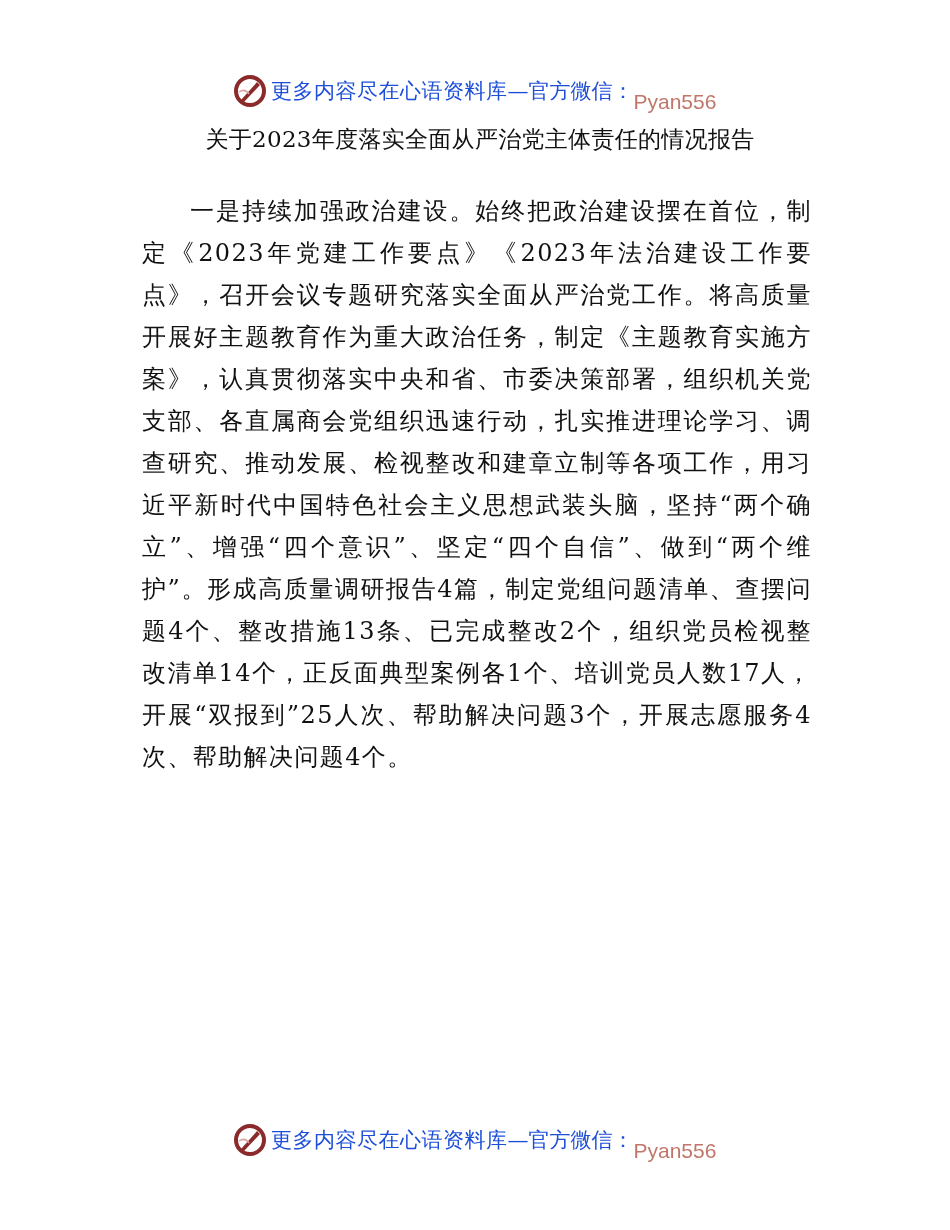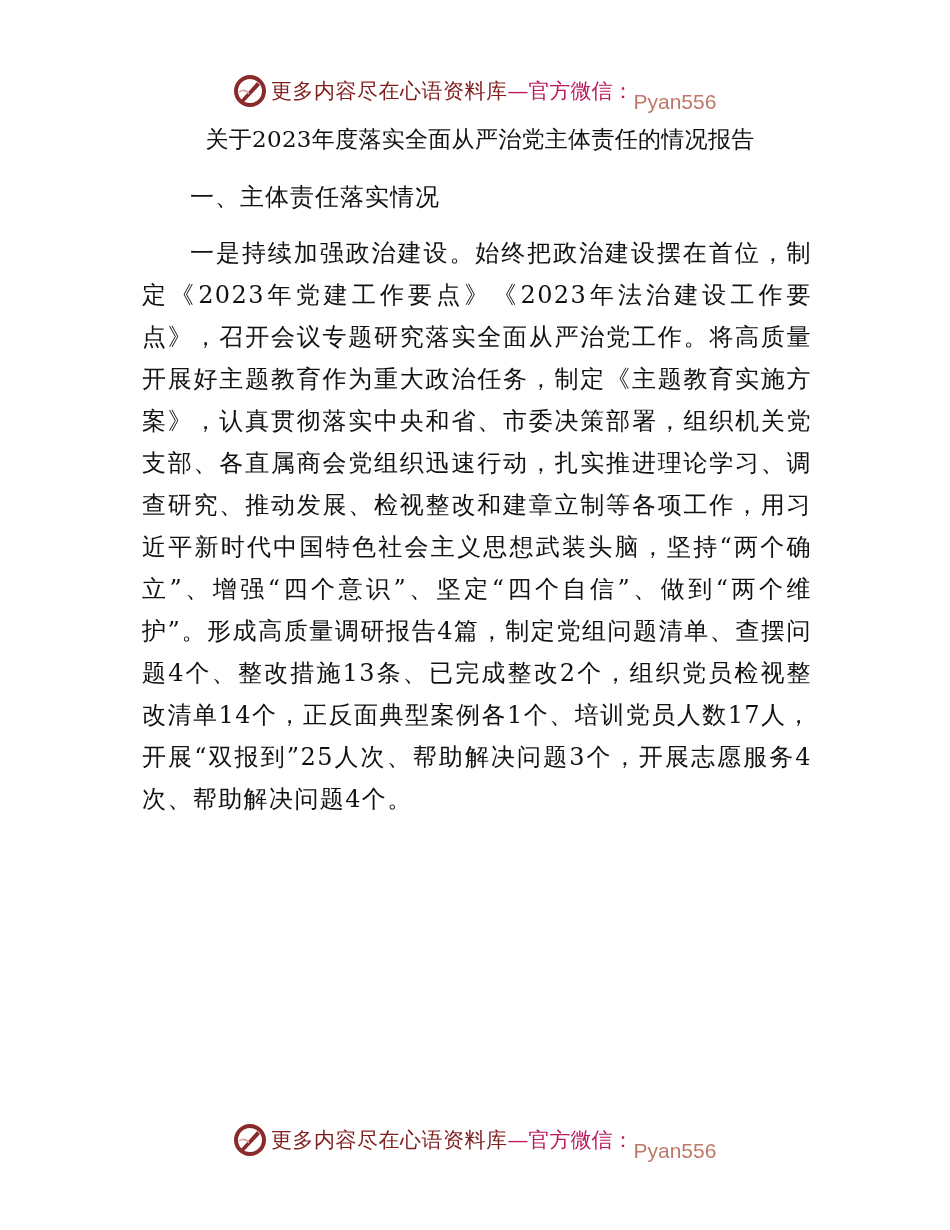--- a/index.html
+++ b/index.html
@@ -3,23 +3,23 @@
   <meta charset="utf-8">
   <style>
     html, body { margin: 0; padding: 0; background: #ffffff; }
     body { width: 950px; height: 1230px; position: relative; overflow: hidden;
            font-family: "DejaVu Serif", "Liberation Serif", serif; color: #111; }
     .banner { position: absolute; left: 233px; width: 480px; height: 40px;
               display: flex; align-items: center; }
     .banner.top { top: 71px; }
     .banner.bottom { top: 1120px; }
     .logo { width: 34px; height: 34px; margin-right: 4px; flex: none; }
-    .banner-text-a { color: #7f1d1d; font-size: 21px; letter-spacing: 0.5px;
+    .banner-text-a { color: #1d4ed8; font-size: 21px; letter-spacing: 0.5px;
                      font-family: "DejaVu Serif", serif; white-space: nowrap; }
-    .banner-text-b { color: #be185d; font-size: 21px; white-space: nowrap;
+    .banner-text-b { color: #1d4ed8; font-size: 21px; white-space: nowrap;
                      font-family: "DejaVu Serif", serif; }
     .banner-text-c { color: #c0776a; font-size: 21px; white-space: nowrap;
                      font-family: "Liberation Sans", sans-serif; margin-top: 22px; }
     .doc { position: absolute; left: 142px; top: 118px; width: 670px; }
     .title { font-size: 23px; text-align: center; line-height: 42px; height: 42px;
              margin-left: 38px; width: 600px; white-space: nowrap; letter-spacing: 0.3px; }
     .para { font-size: 24px; line-height: 42px; text-align: justify;
             text-indent: 48px; margin: 0; letter-spacing: 1.4px; }
     .gap { height: 14px; }
     .heading { font-size: 24px; line-height: 42px; text-indent: 48px; margin: 0; letter-spacing: 1px; }
@@ -35,21 +35,20 @@
   </svg>
   <span class="banner-text-a">更多内容尽在心语资料库</span>
   <span class="banner-text-b">—官方微信：</span>
   <span class="banner-text-c">Pyan556</span>
 </div>
 
 <div class="doc">
   <div class="title">关于2023年度落实全面从严治党主体责任的情况报告</div>
   <div class="gap" style="height:2px"></div>
   <div class="gap"></div>
-  <p class="heading">一、主体责任落实情况</p>
   <div class="gap"></div>
   <p class="para">一是持续加强政治建设。始终把政治建设摆在首位，制定《2023年党建工作要点》《2023年法治建设工作要点》，召开会议专题研究落实全面从严治党工作。将高质量开展好主题教育作为重大政治任务，制定《主题教育实施方案》，认真贯彻落实中央和省、市委决策部署，组织机关党支部、各直属商会党组织迅速行动，扎实推进理论学习、调查研究、推动发展、检视整改和建章立制等各项工作，用习近平新时代中国特色社会主义思想武装头脑，坚持“两个确立”、增强“四个意识”、坚定“四个自信”、做到“两个维护”。形成高质量调研报告4篇，制定党组问题清单、查摆问题4个、整改措施13条、已完成整改2个，组织党员检视整改清单14个，正反面典型案例各1个、培训党员人数17人，开展“双报到”25人次、帮助解决问题3个，开展志愿服务4次、帮助解决问题4个。</p>
   <div class="gap"></div>
 </div>
 
 <div class="banner bottom">
   <svg class="logo" viewBox="0 0 34 34">
     <circle cx="17" cy="17" r="14" fill="none" stroke="#8b2a2a" stroke-width="4"></circle>
     <path d="M8 26 L24 8 L27 11 L11 28 Z" fill="#8b2a2a"></path>
     <path d="M6 18 Q12 14 16 20" fill="none" stroke="#d9a0a0" stroke-width="1.5"></path>

